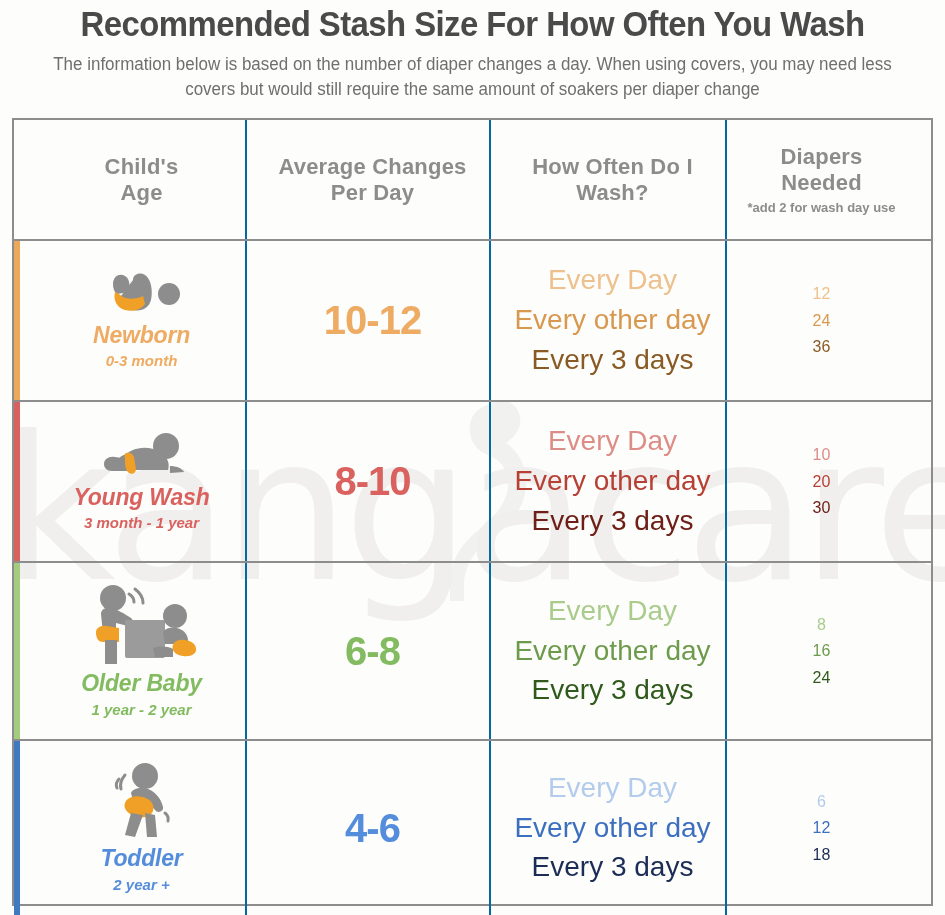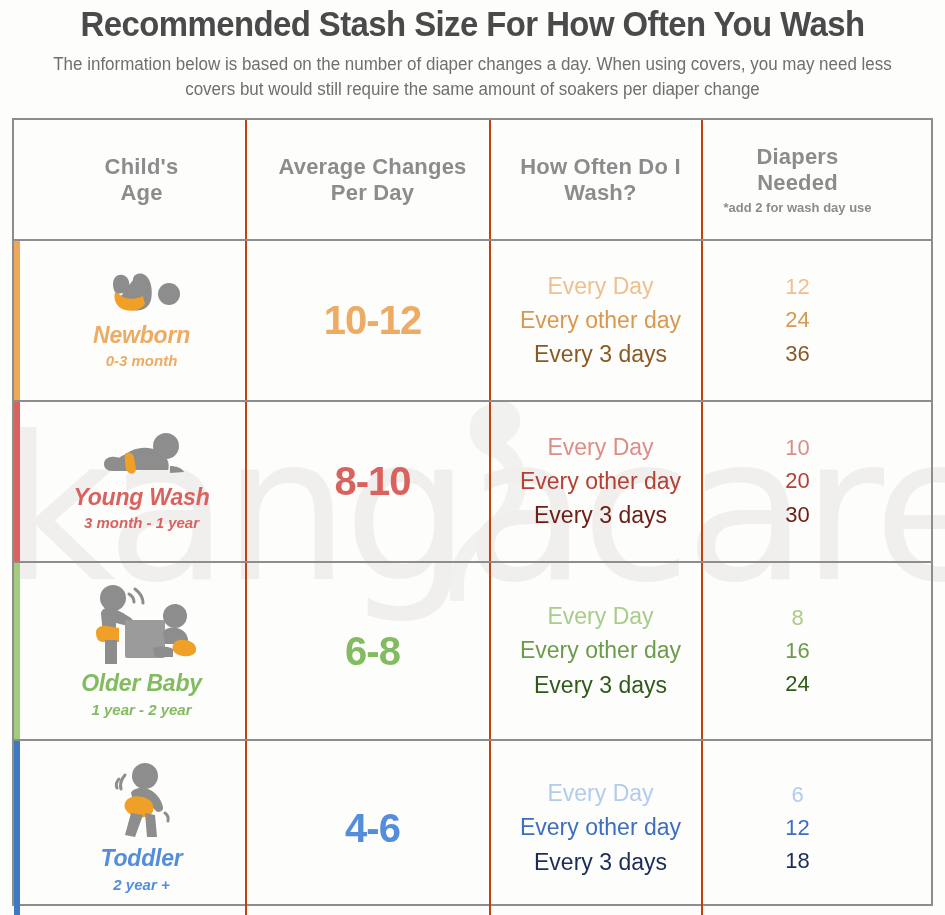--- a/index.html
+++ b/index.html
@@ -48,24 +48,24 @@
   .table {
     position: absolute; z-index: 2;
     left: 12px; top: 118px; width: 921px; height: 788px;
     border: 2px solid #8d8d8d;
     background: transparent;
   }
   .row { display: flex; width: 100%; position: relative; }
   .row + .row { border-top: 2px solid #8d8d8d; }
 
   .cell { position: relative; display: flex; align-items: center; justify-content: center; }
-  .cell + .cell { border-left: 2px solid #c2410c; padding-left: 9px; }
+  .cell + .cell { border-left: 2px solid #0369a1; padding-left: 9px; }
   .c1 { width: 231px; padding-left: 24px; }
   .c2 { width: 244px; }
-  .c3 { width: 212px; }
+  .c3 { width: 236px; }
   .c4 { width: 182px; }
 
   
   .head-row { height: 119px; }
   .head-row .cell { flex-direction: column; }
   .th {
     text-align: center; color: #8c8c8c; font-weight: 700;
     font-size: 22px; line-height: 1.18;
     font-family: "Liberation Sans Narrow", "Liberation Sans", sans-serif;
     letter-spacing: .2px;
@@ -97,24 +97,24 @@
     font-size: 15px; font-weight: 700; font-style: italic; margin-top: 4px;
     font-family: "Liberation Sans Narrow", "Liberation Sans", sans-serif;
   }
   .changes {
     font-size: 40px; font-weight: 700; letter-spacing: -1px;
     font-family: "Liberation Sans Narrow", "Liberation Sans", sans-serif;
   }
 
   .stack { display: flex; flex-direction: column; align-items: center; justify-content: center; width: 100%; gap: 9px; }
   .wash-item, .need-item {
-    font-size: 23px; line-height: 1.1; text-align: center;
-    font-family: "Liberation Sans Narrow", "Liberation Sans", sans-serif;
-  }
-  .need-item { font-size: 22px; text-align: right; }
+    font-size: 28px; line-height: 1.1; text-align: center;
+    font-family: "Liberation Sans Narrow", "Liberation Sans", sans-serif;
+  }
+  .need-item { font-size: 16px; text-align: right; }
 </style>
 </head>
 <body>
 
 <div class="page">
 
   <div class="watermark">
     <div class="watermark-text">kangacare</div>
   </div>
   <svg class="wm-roo" viewBox="0 0 120 215">

